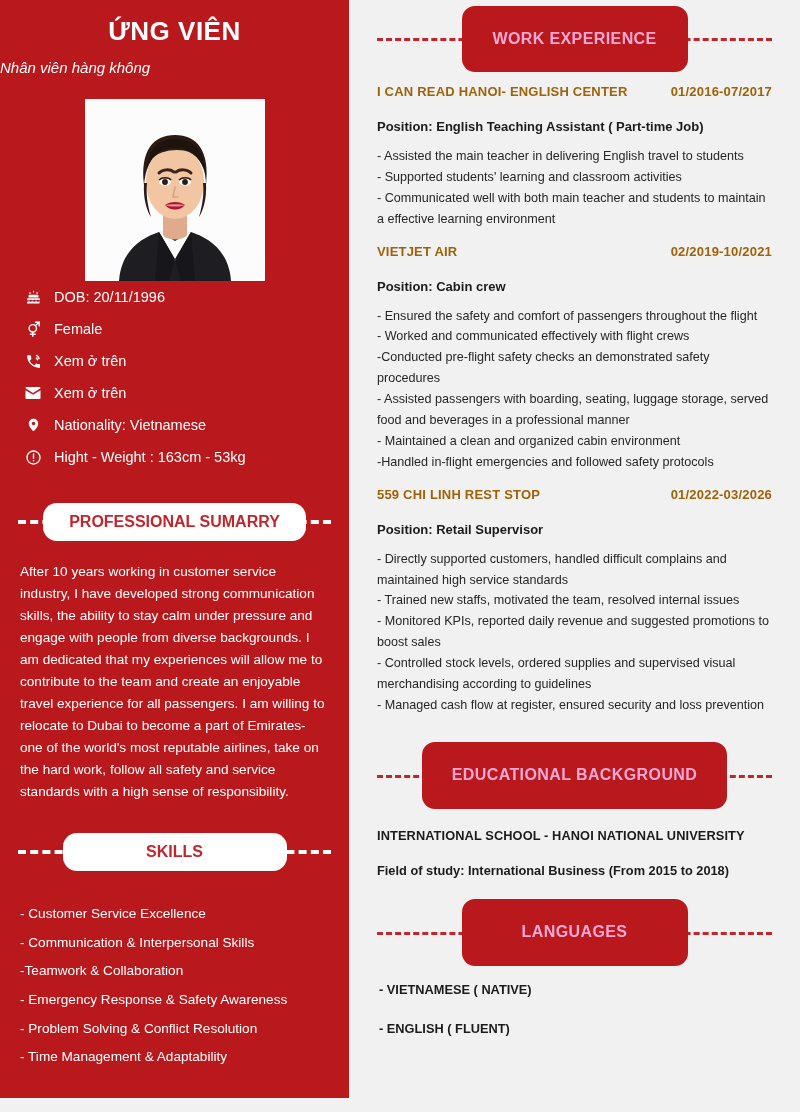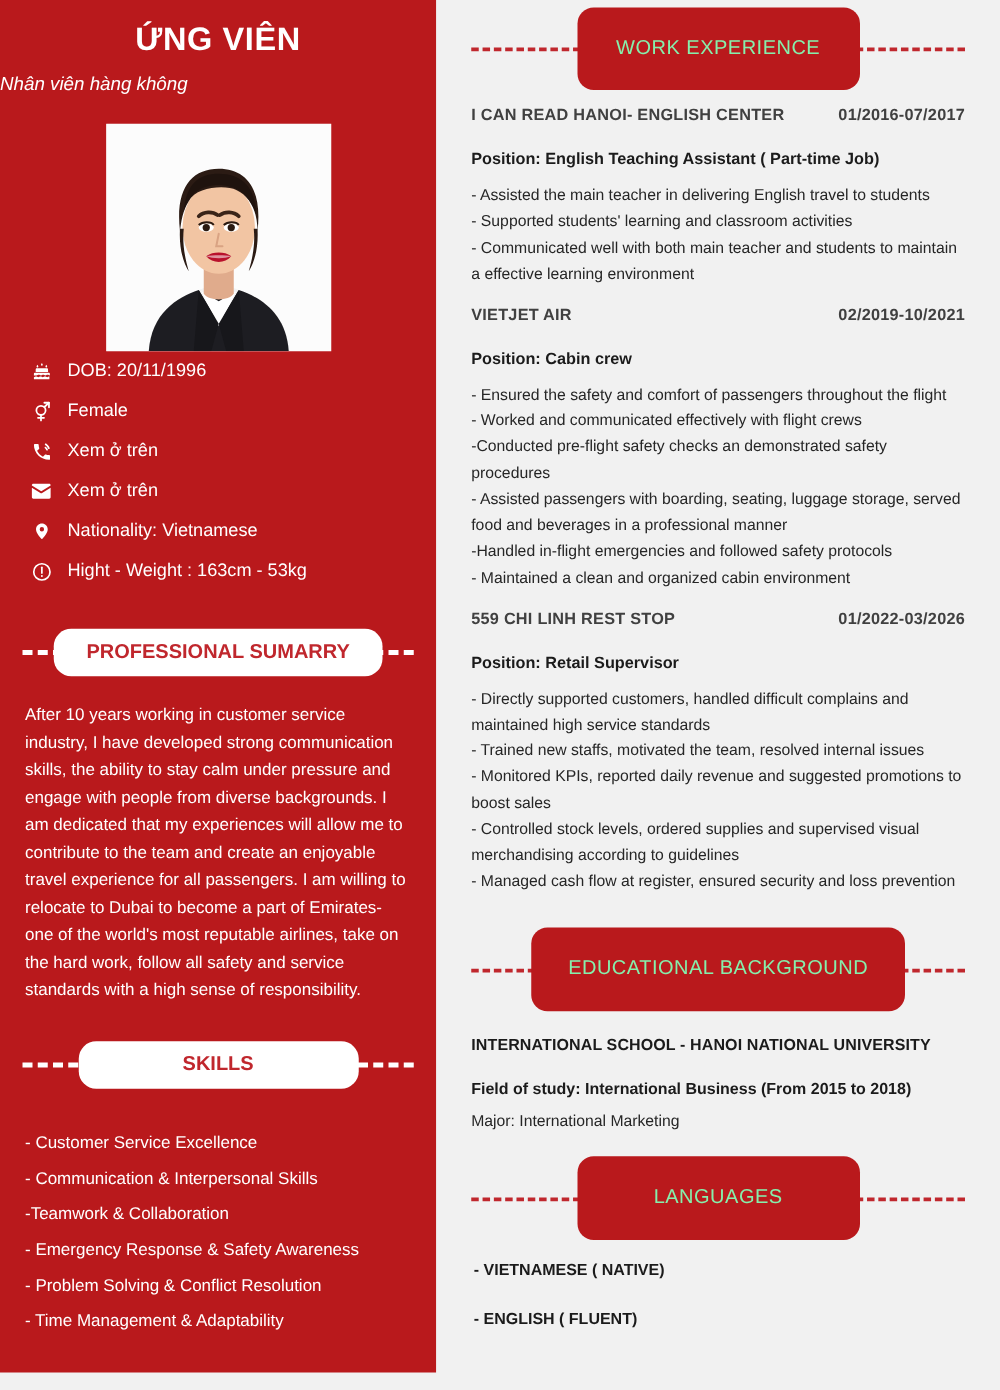--- a/index.html
+++ b/index.html
@@ -167,40 +167,40 @@
     top: 50%;
     height: 0;
     border-top: 3px dashed #c0272d;
     transform: translateY(-1px);
     z-index: 1;
   }
   .main-pill {
     position: relative;
     z-index: 2;
     background: #b9191c;
-    color: #86efac;
+    color: #f9a8d4;
     border-radius: 13px;
-    font-weight: normal;
+    font-weight: bold;
     font-size: 16px;
     letter-spacing: 0.4px;
     text-align: center;
     line-height: 1.3;
     padding: 23px 30px;
     min-width: 226px;
   }
 
   .job { margin-top: 14px; }
   .job:first-of-type { margin-top: 16px; }
   .job-head {
     display: flex;
     justify-content: space-between;
     align-items: flex-end;
     font-size: 13px;
     font-weight: bold;
-    color: #404040;
+    color: #a16207;
     letter-spacing: 0.2px;
     gap: 12px;
   }
   .job-org { text-transform: none; }
   .job-dates { white-space: nowrap; font-weight: bold; }
   .job-position {
     font-size: 13px;
     font-weight: bold;
     color: #1b1b1b;
     margin-top: 20px;
@@ -408,22 +408,22 @@
       <div class="job-head">
         <span class="job-org">VIETJET AIR</span>
         <span class="job-dates">02/2019-10/2021</span>
       </div>
       <div class="job-position">Position: Cabin crew</div>
       <div class="bullets">
         <div class="bullet">- Ensured the safety and comfort of passengers throughout the flight</div>
         <div class="bullet">- Worked and communicated effectively with flight crews</div>
         <div class="bullet">-Conducted pre-flight safety checks an demonstrated safety procedures</div>
         <div class="bullet">- Assisted passengers with boarding, seating, luggage storage, served food and beverages in a professional manner</div>
+        <div class="bullet">- Maintained a clean and organized cabin environment</div>
         <div class="bullet">-Handled in-flight emergencies and followed safety protocols</div>
-        <div class="bullet">- Maintained a clean and organized cabin environment</div>
       </div>
     </section>
 
     <section class="job">
       <div class="job-head">
         <span class="job-org">559 CHI LINH REST STOP</span>
         <span class="job-dates">01/2022-03/2026</span>
       </div>
       <div class="job-position">Position: Retail Supervisor</div>
       <div class="bullets">
@@ -436,21 +436,20 @@
     </section>
 
     <div class="main-head-block two-line" style="margin-top:26px;">
       <span class="dash-line-red"></span>
       <span class="main-pill">EDUCATIONAL BACKGROUND</span>
     </div>
 
     <section class="edu-block">
       <div class="edu-school">INTERNATIONAL SCHOOL - HANOI NATIONAL UNIVERSITY</div>
       <div class="edu-field">Field of study: International Business (From 2015 to 2018)</div>
-      <div class="edu-major">Major: International Marketing</div>
     </section>
 
     <div class="main-head-block" style="margin-top:26px;">
       <span class="dash-line-red"></span>
       <span class="main-pill">LANGUAGES</span>
     </div>
 
     <section class="lang-block">
       <div class="lang-item">- VIETNAMESE ( NATIVE)</div>
       <div class="lang-item">- ENGLISH ( FLUENT)</div>

